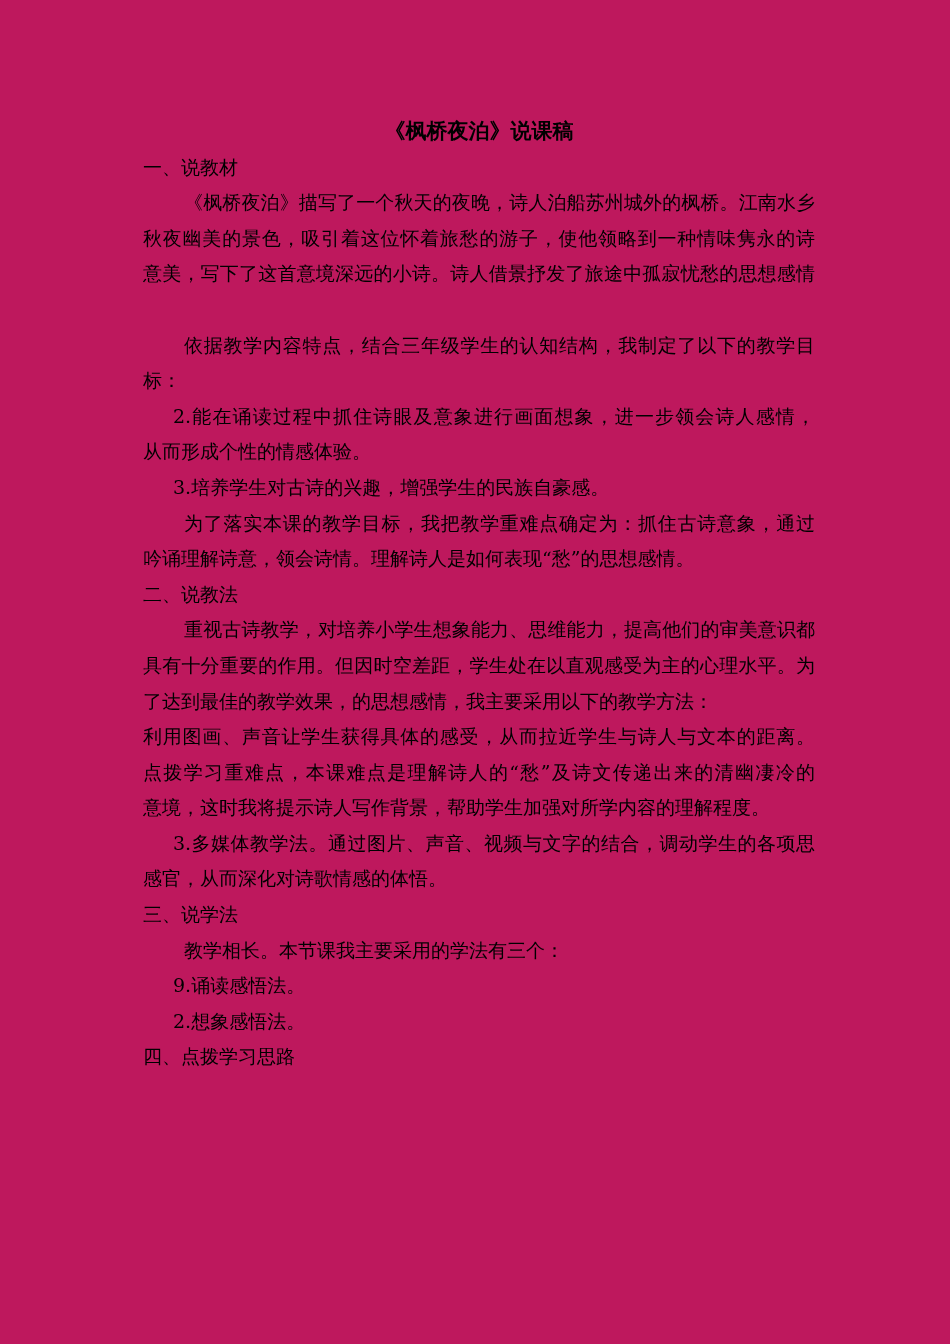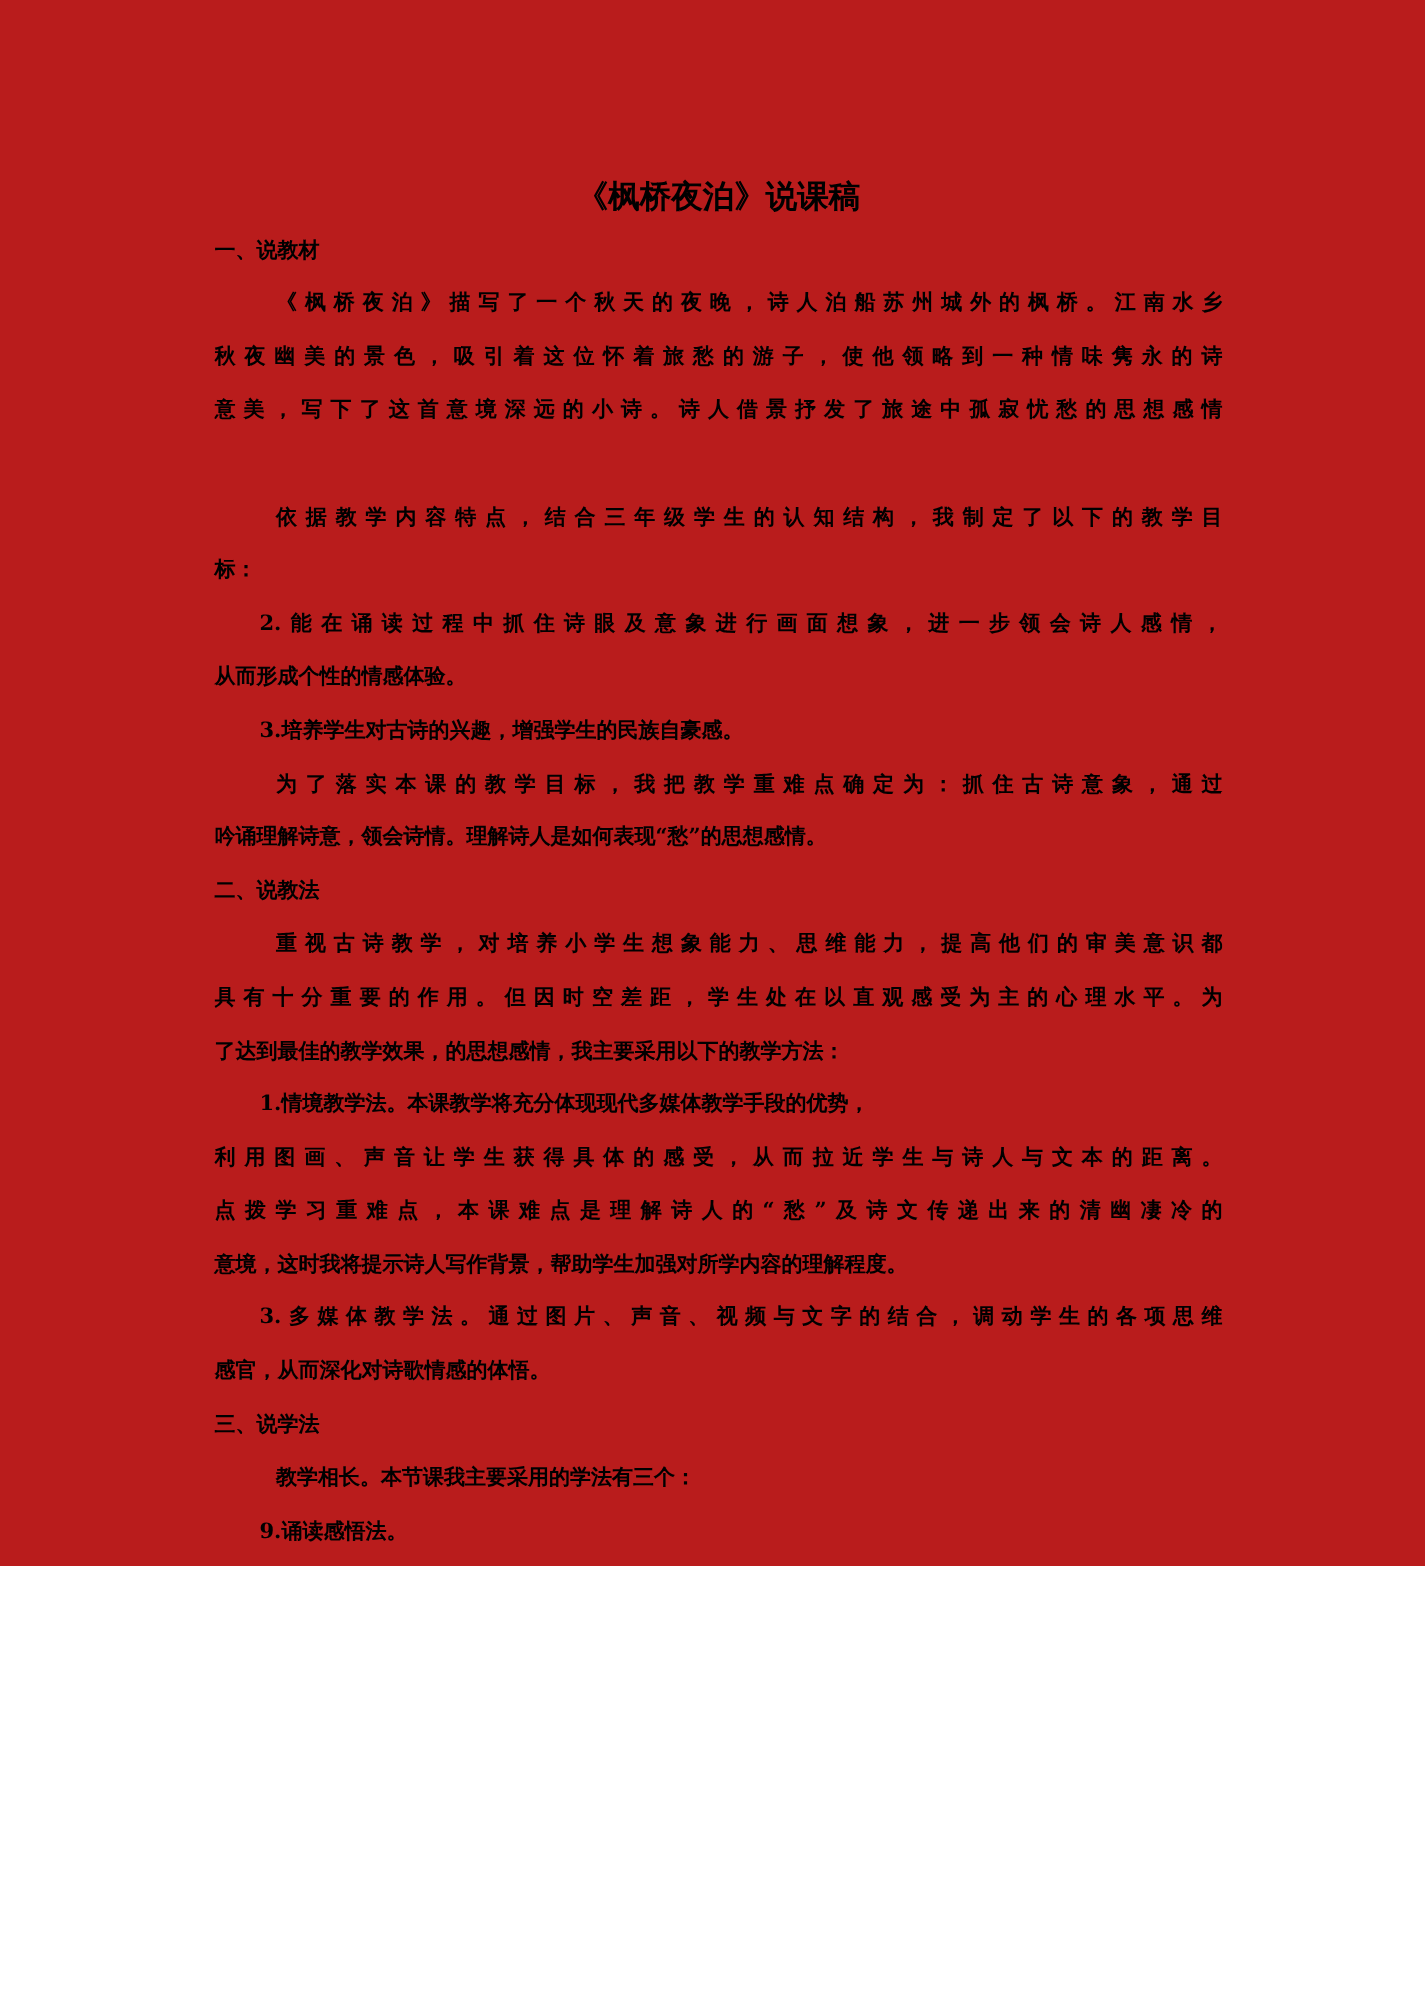--- a/index.html
+++ b/index.html
@@ -3,39 +3,38 @@
 <meta charset="utf-8">
 <style>
   html, body {
     margin: 0;
     padding: 0;
     background: #ffffff;
   }
   .page {
     position: relative;
     width: 950px;
-    height: 1044px;
-    background: #b91c1c;
+    height: 1344px;
+    background: #be185d;
     color: #000000;
     overflow: hidden;
     font-family: "DejaVu Serif", "Liberation Serif", serif;
   }
   .content {
     position: absolute;
     left: 143px;
     top: 114px;
     width: 672px;
   }
   .line {
     height: 35.6px;
     line-height: 35.6px;
-    font-size: 14px;
+    font-size: 19px;
     letter-spacing: 0;
     white-space: nowrap;
-    font-weight: bold;
   }
   .title {
     font-family: "DejaVu Sans", "Liberation Sans", sans-serif;
     font-weight: bold;
     font-size: 21px;
     text-align: center;
     white-space: nowrap;
   }
   
   .h { }
@@ -73,21 +72,20 @@
         <div class="line c">标：</div>
         <div class="line nj">2.能在诵读过程中抓住诗眼及意象进行画面想象，进一步领会诗人感情，</div>
         <div class="line c">从而形成个性的情感体验。</div>
         <div class="line n">3.培养学生对古诗的兴趣，增强学生的民族自豪感。</div>
         <div class="line pj">为了落实本课的教学目标，我把教学重难点确定为：抓住古诗意象，通过</div>
         <div class="line c">吟诵理解诗意，领会诗情。理解诗人是如何表现“愁”的思想感情。</div>
         <div class="line h">二、说教法</div>
         <div class="line pj">重视古诗教学，对培养小学生想象能力、思维能力，提高他们的审美意识都</div>
         <div class="line cj">具有十分重要的作用。但因时空差距，学生处在以直观感受为主的心理水平。为</div>
         <div class="line c">了达到最佳的教学效果，的思想感情，我主要采用以下的教学方法：</div>
-        <div class="line n">1.情境教学法。本课教学将充分体现现代多媒体教学手段的优势，</div>
         <div class="line cj">利用图画、声音让学生获得具体的感受，从而拉近学生与诗人与文本的距离。</div>
         <div class="line cj">点拨学习重难点，本课难点是理解诗人的“愁”及诗文传递出来的清幽凄冷的</div>
         <div class="line c">意境，这时我将提示诗人写作背景，帮助学生加强对所学内容的理解程度。</div>
         <div class="line nj">3.多媒体教学法。通过图片、声音、视频与文字的结合，调动学生的各项思维</div>
         <div class="line c">感官，从而深化对诗歌情感的体悟。</div>
         <div class="line h">三、说学法</div>
         <div class="line p">教学相长。本节课我主要采用的学法有三个：</div>
         <div class="line n">9.诵读感悟法。</div>
         <div class="line n">2.想象感悟法。</div>
         <div class="line h">四、点拨学习思路</div>

